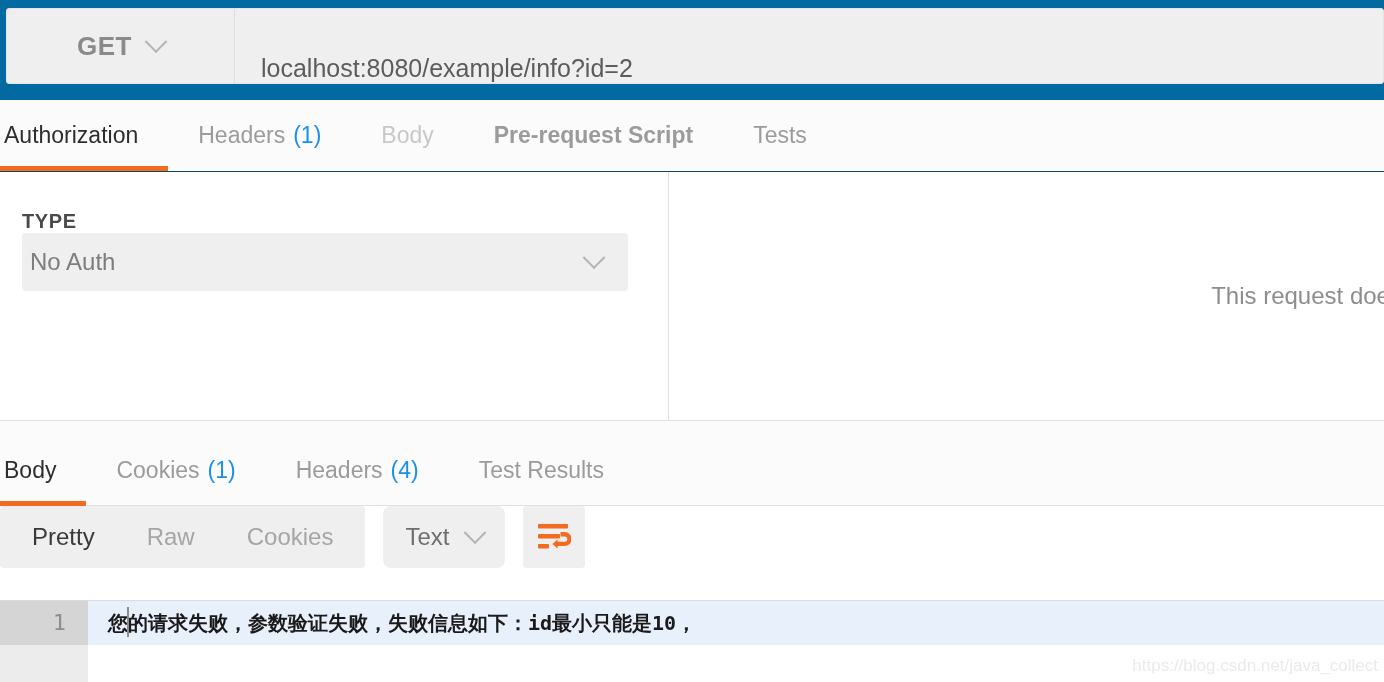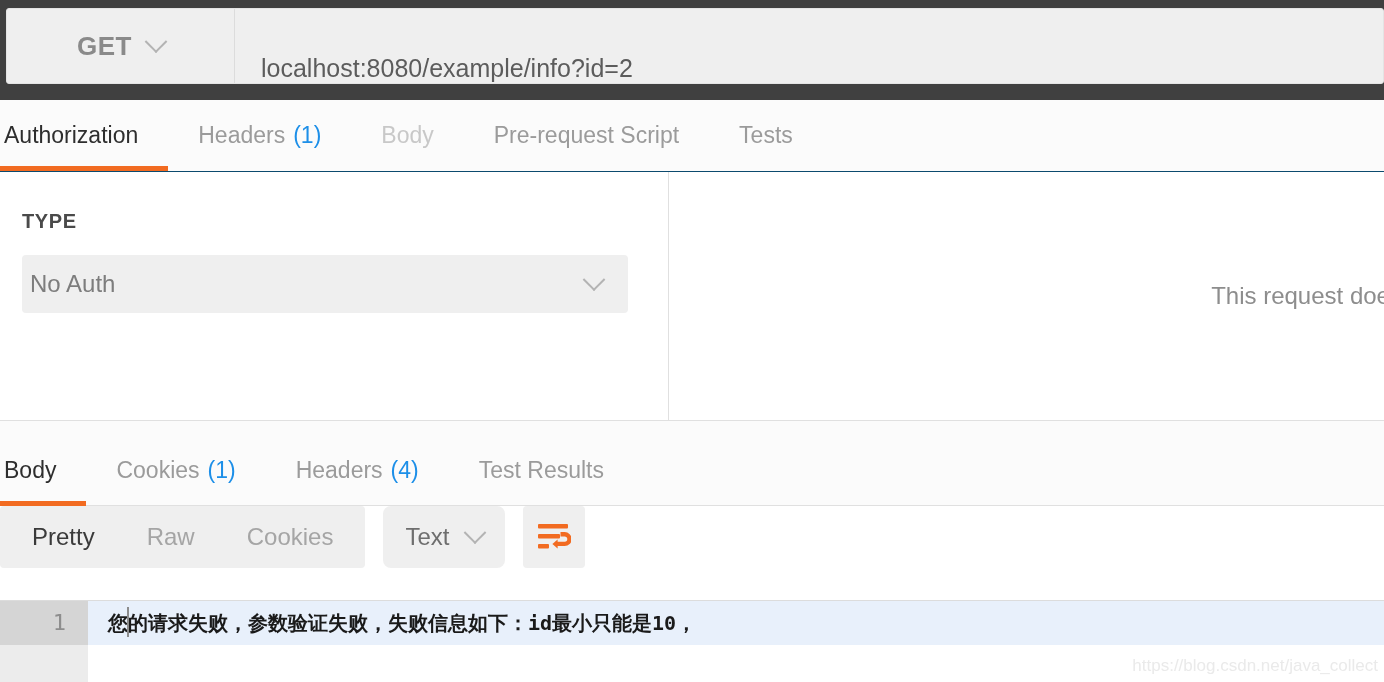--- a/index.html
+++ b/index.html
@@ -9,21 +9,21 @@
     height: 682px;
     overflow: hidden;
     background: #ffffff;
     font-family: "Liberation Sans", "DejaVu Sans", sans-serif;
   }
 
   #app {
     position: relative;
     width: 1384px;
     height: 682px;
-    background: #404040;
+    background: #0369a1;
   }
 
   
   .url-bar {
     position: absolute;
     left: 6px;
     top: 8px;
     width: 1378px;
     height: 76px;
     background: #efefef;
@@ -112,21 +112,20 @@
     height: 100%;
     background: #ffffff;
     border-right: 1px solid #e0e0e0;
     padding: 38px 22px 0 22px;
   }
   .type-label {
     font-size: 20px;
     font-weight: bold;
     color: #4a4a4a;
     letter-spacing: 0.6px;
-    margin-bottom: 22px;
   }
   .auth-select {
     width: 606px;
     height: 58px;
     background: #efefef;
     border-radius: 4px;
     display: flex;
     align-items: center;
     justify-content: space-between;
     padding: 0 26px 0 8px;
@@ -311,21 +310,21 @@
       <span>Authorization</span>
       <span class="underline"></span>
     </div>
     <div class="tab" style="padding:0 30px;">
       <span>Headers</span>
       <span class="count">(1)</span>
     </div>
     <div class="tab dim" style="padding:0 30px;">
       <span>Body</span>
     </div>
-    <div class="tab" style="padding:0 30px;">
+    <div class="tab" style="padding:0 30px;font-weight:bold;">
       <span>Pre-request Script</span>
     </div>
     <div class="tab" style="padding:0 30px;">
       <span>Tests</span>
     </div>
   </div>
 
   <div class="auth-area">
     <div class="auth-left">
       <div class="type-label">TYPE</div>

